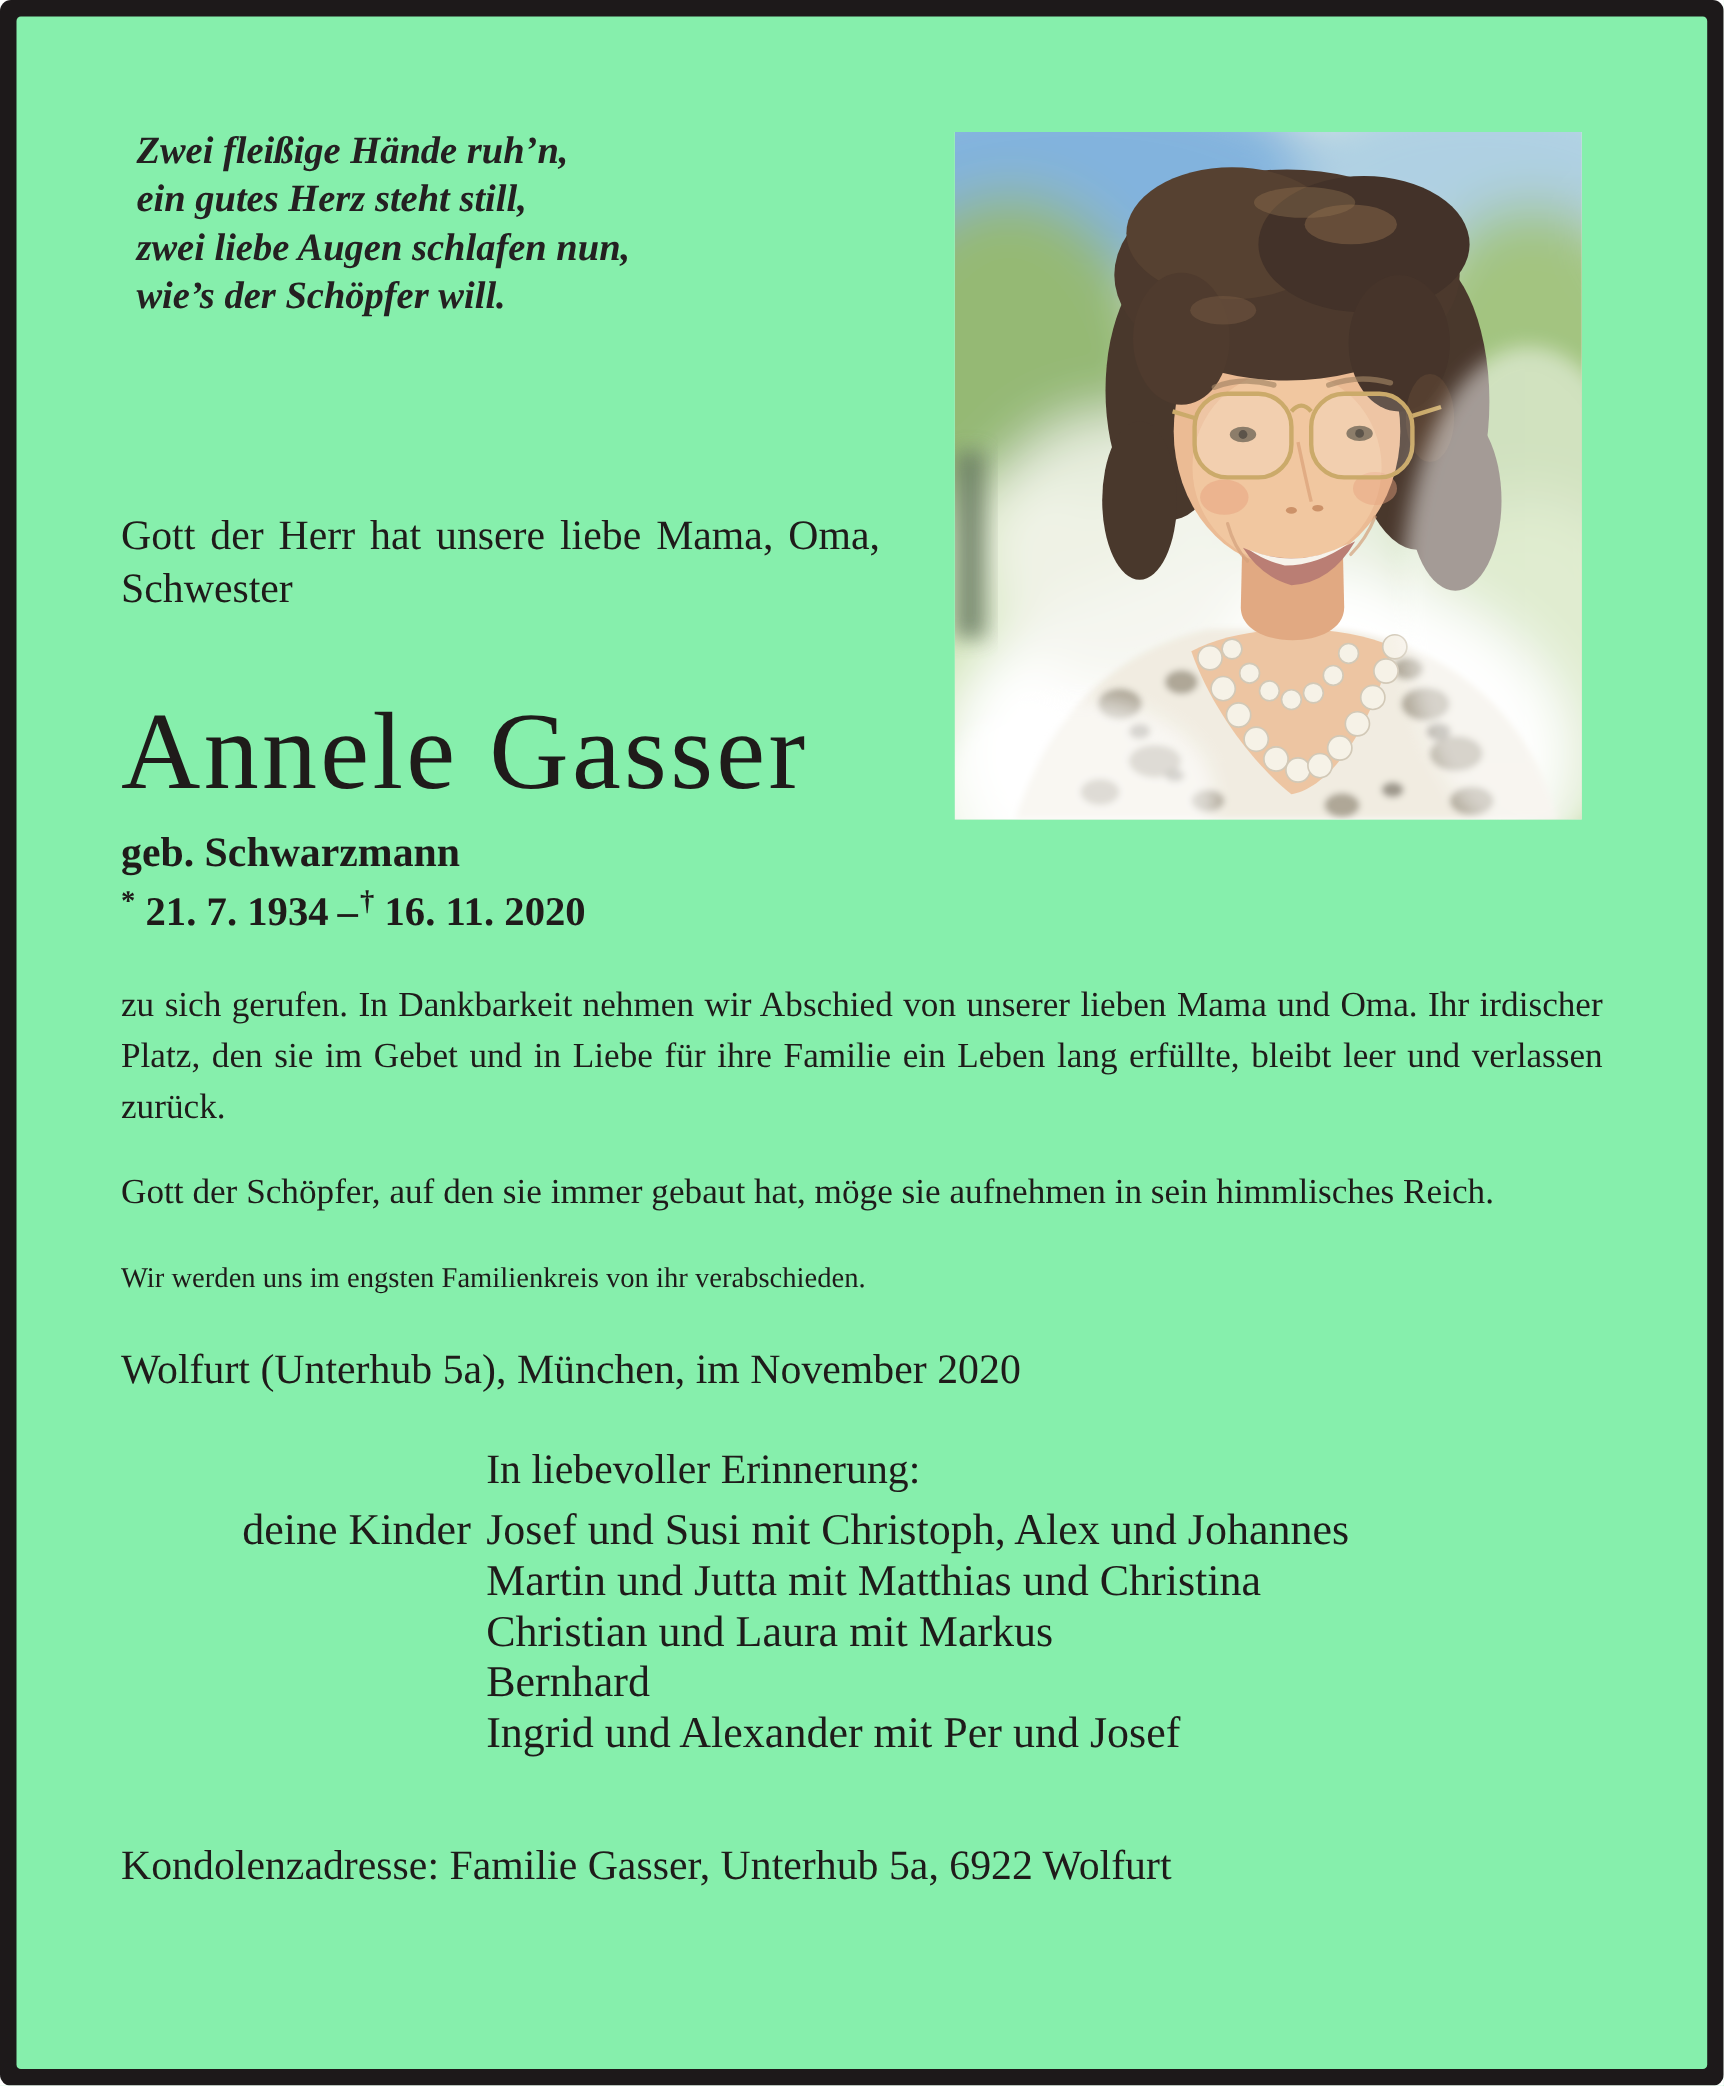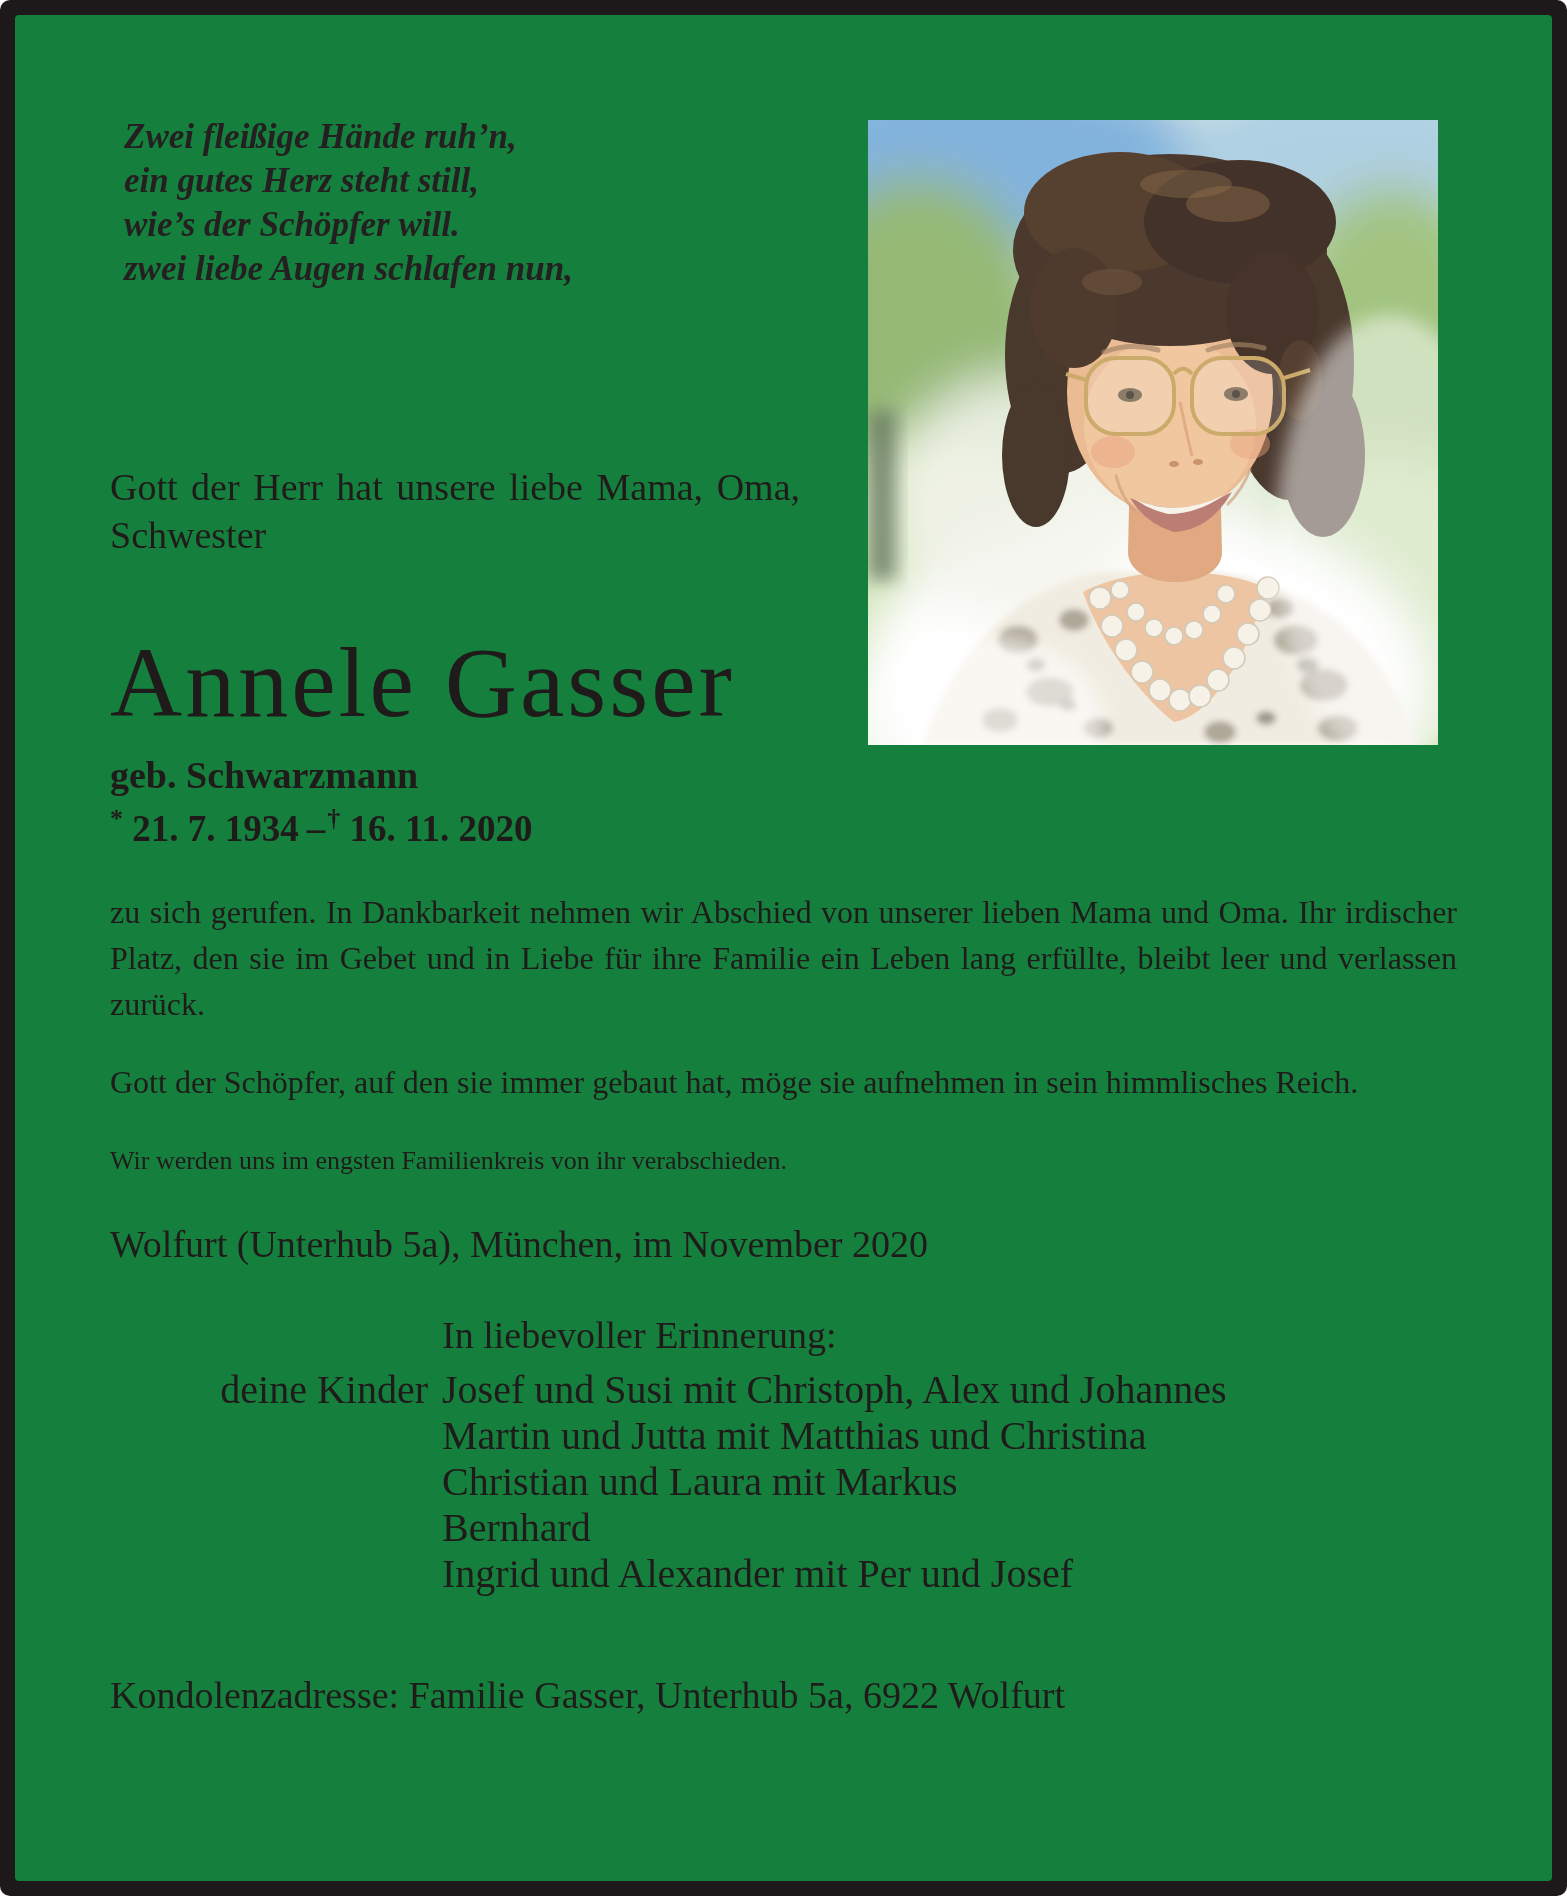--- a/index.html
+++ b/index.html
@@ -2,21 +2,21 @@
 <html lang="de"><head>
 <meta charset="utf-8">
 <style>
   html,body{margin:0;padding:0;background:#ffffff;}
   .frame{
     width:1567px;height:1896px;box-sizing:border-box;
     background:#1d191a;padding:15px;border-radius:10px;
     font-family:"Liberation Serif","DejaVu Serif",serif;color:#1f1b1a;
   }
   .sheet{
-    background:#15803d;width:100%;height:100%;box-sizing:border-box;
+    background:#86efac;width:100%;height:100%;box-sizing:border-box;
     border-radius:4px;position:relative;padding:0 95px;overflow:hidden;
   }
   .poem{margin:100px 0 0 14px;font-style:italic;font-size:35px;line-height:44px;font-weight:600;color:#242021;}
   .intro{margin-top:172px;width:690px;font-size:38px;line-height:48px;text-align:justify;}
   .deceased-name{margin-top:72px;font-size:100px;line-height:104px;letter-spacing:3px;white-space:nowrap;}
   .maiden{margin-top:18px;font-size:38px;line-height:44px;font-weight:700;}
   .dates{font-size:37px;line-height:44px;font-weight:700;}
   .dates sup{font-size:26px;vertical-align:14px;}
   .dates .sep{margin:0 2px 0 8px;}
   .para{margin-top:32px;font-size:32px;line-height:46px;text-align:justify;}
@@ -173,22 +173,22 @@
 
         <ellipse cx="522" cy="420" rx="115" ry="225" fill="#ffffff" opacity="0.5" filter="url(#b8)"></ellipse>
         <ellipse cx="112" cy="605" rx="125" ry="90" fill="#ffffff" opacity="0.6" filter="url(#b8)"></ellipse>
         <rect width="570" height="625" fill="#ffffff" opacity="0.07"></rect>
       </svg>
     </div>
 
     <div class="poem">
         <div class="poem-line">Zwei fleißige Hände ruh’n,</div>
         <div class="poem-line">ein gutes Herz steht still,</div>
+        <div class="poem-line">zwei liebe Augen schlafen nun,</div>
         <div class="poem-line">wie’s der Schöpfer will.</div>
-        <div class="poem-line">zwei liebe Augen schlafen nun,</div>
       </div>
 
     <div class="intro">Gott der Herr hat unsere liebe Mama, Oma, Schwester</div>
 
     <div class="deceased-name">Annele Gasser</div>
     <div class="maiden">geb. Schwarzmann</div>
     <div class="dates">
       <sup>*</sup>
       <span>21. 7. 1934</span><span class="sep">–</span><sup>†</sup>
       <span>16. 11. 2020</span>

